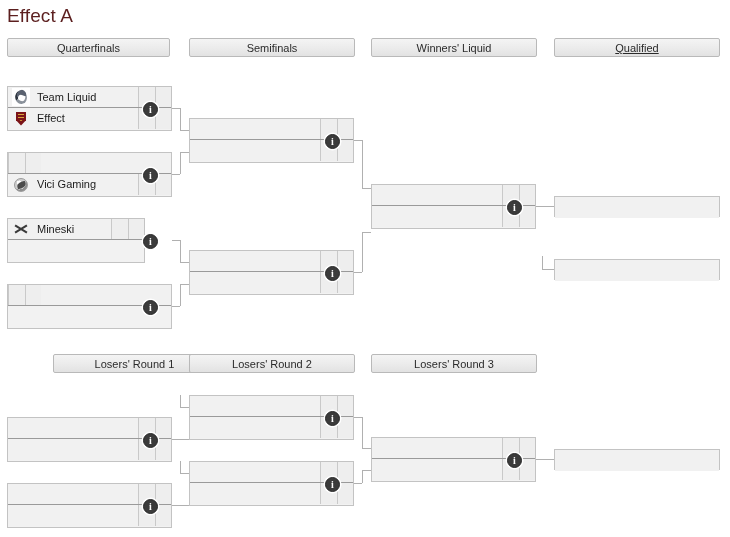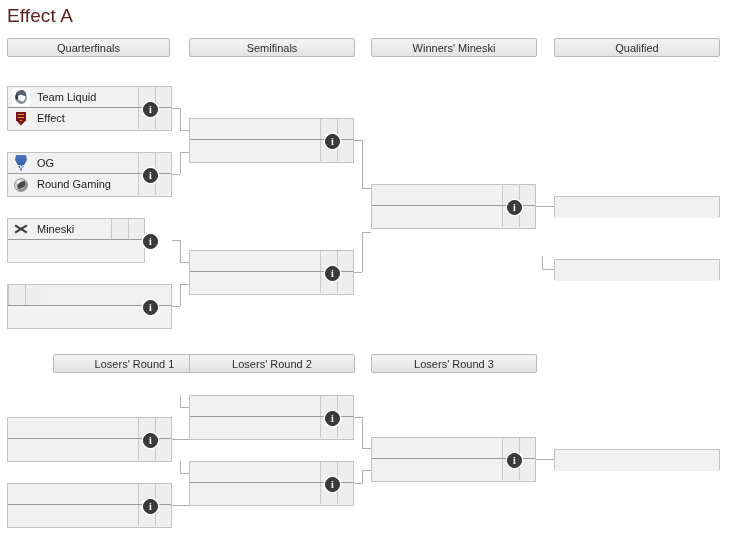--- a/index.html
+++ b/index.html
@@ -241,22 +241,22 @@
     background:#f4ead6; border-radius:50% 50% 40% 60%; transform:rotate(-12deg);
   }
 </style>
 </head>
 <body>
 
 <div id="group-title">Effect A</div>
 
 <div class="round-header" style="left:7px;  top:38px; width:163px;">Quarterfinals</div>
 <div class="round-header" style="left:189px; top:38px; width:166px;">Semifinals</div>
-<div class="round-header" style="left:371px; top:38px; width:166px;">Winners' Mineski</div>
-<div class="round-header" style="left:554px; top:38px; width:166px;">Qualified</div>
+<div class="round-header" style="left:371px; top:38px; width:166px;">Winners' Liquid</div>
+<div class="round-header" style="left:554px; top:38px; width:166px;text-decoration:underline;">Qualified</div>
 
 <div class="match" style="left:7px; top:86px; width:165px; height:45px;">
   <div class="row top">
     <div class="opp">
       <span class="logo">
           <span class="lg lg-liquid"></span>
         </span>
       <span class="tname">Team Liquid</span>
     </div>
     <div class="score"></div>
@@ -270,35 +270,29 @@
       <span class="tname">Effect</span>
     </div>
     <div class="score"></div>
     <div class="score2"></div>
   </div>
 </div>
 <div class="info-badge" style="left:143px; top:102px;"></div>
 
 <div class="match" style="left:7px; top:152px; width:165px; height:45px;">
   <div class="row top">
-    <div class="opp">
-      <span class="logo">
-          <span class="lg lg-og"></span>
-        </span>
-      <span class="tname">OG</span>
-    </div>
     <div class="score"></div>
     <div class="score2"></div>
   </div>
   <div class="row">
     <div class="opp">
       <span class="logo">
           <span class="lg lg-vici"></span>
         </span>
-      <span class="tname">Round Gaming</span>
+      <span class="tname">Vici Gaming</span>
     </div>
     <div class="score"></div>
     <div class="score2"></div>
   </div>
 </div>
 <div class="info-badge" style="left:143px; top:168px;"></div>
 
 <div class="match" style="left:7px; top:218px; width:138px; height:45px;">
   <div class="row top">
     <div class="opp">

